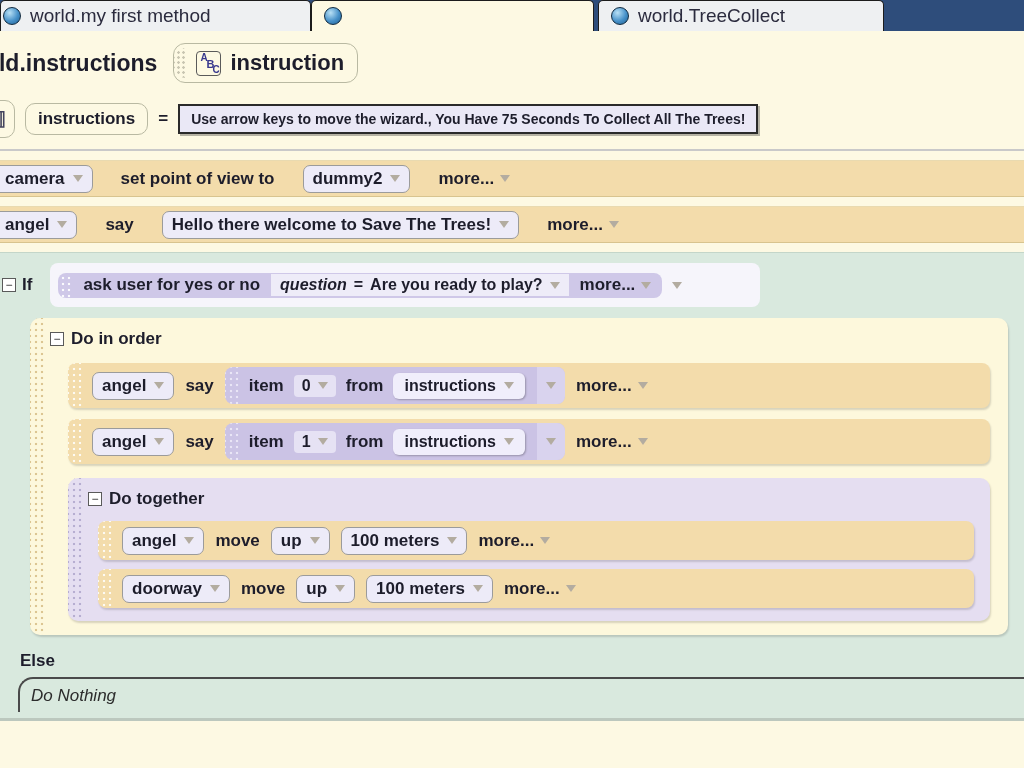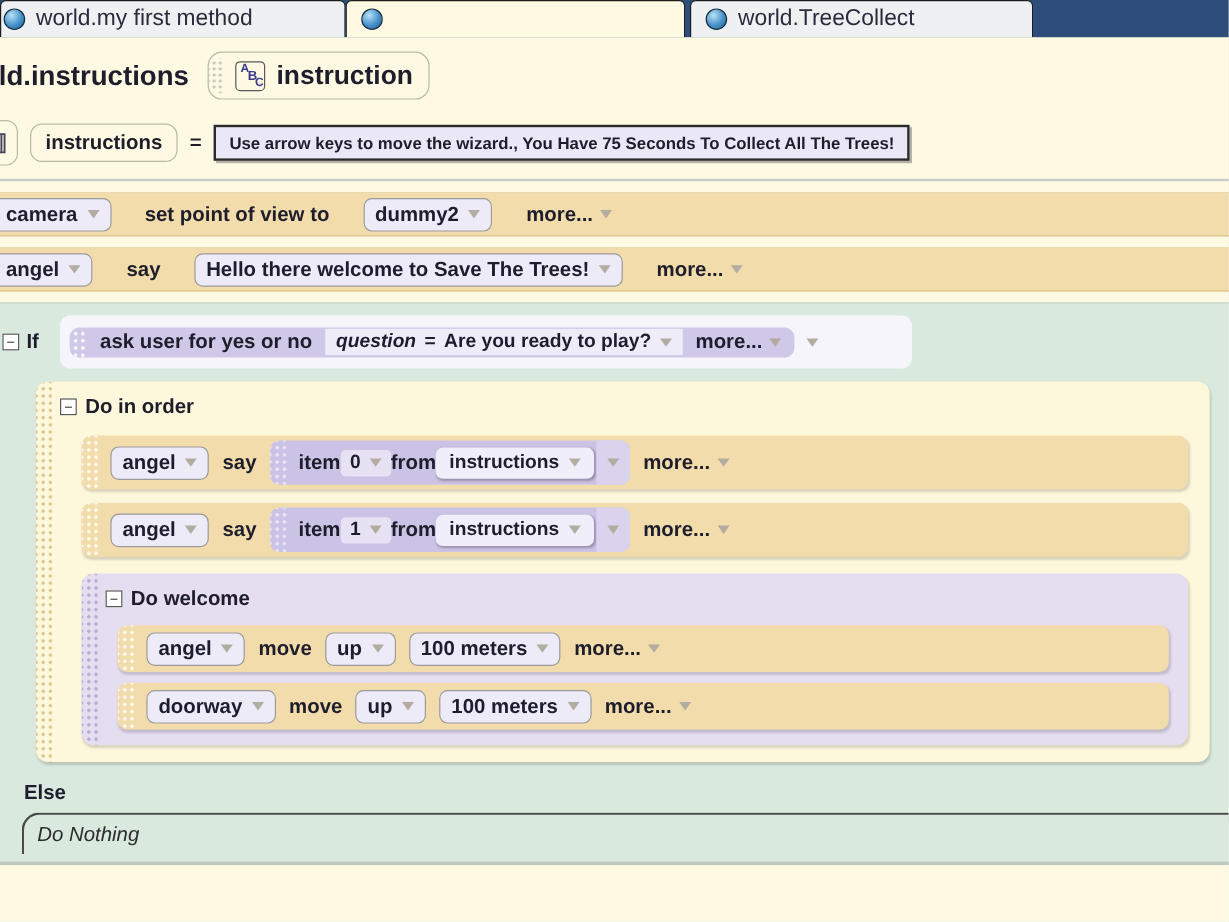--- a/index.html
+++ b/index.html
@@ -10,21 +10,21 @@
     font-family:"Liberation Sans", sans-serif;
   }
   
   .tabbar { display:flex; align-items:flex-end; height:31px; background:#2e4d7b; }
   .tab {
     height:31px; display:flex; align-items:center; gap:9px; padding:0 12px;
     background:#eef0f2; border:1px solid #1c1c1c; border-bottom:none;
     border-radius:5px 5px 0 0; font-size:19px; color:#2b2b3e;
     overflow:hidden; white-space:nowrap; cursor:default;
   }
-  .tab.t1 { width:288px;align-items:center; }
+  .tab.t1 { width:311px;align-items:center; }
   .tab.active { background:#fdf9e3; font-weight:bold; width:283px; }
   .tab.t3 { width:286px; margin-left:4px; }
   .sphere {
     flex:0 0 auto; width:18px; height:18px; border-radius:50%;
     background:radial-gradient(circle at 35% 30%, #b8e0f5, #4791c9 55%, #1c5c8e);
     border:1px solid #102a40;
   }
   .cut { margin-left:-10px; }
 
   
@@ -101,21 +101,21 @@
     background-size:6px 6px; background-position:3px 3px; }
   .blk-head { display:flex; align-items:center; gap:7px; padding-left:20px; height:26px; }
 
   .say-row { position:relative; display:flex; align-items:center; gap:11px;
     margin:11px 18px 0 38px; background:#f3dcab; border-radius:8px; height:45px;
     padding-left:24px; box-shadow:1px 2px 2px rgba(0,0,0,.15); }
   .grip-tan { position:absolute; left:0; top:0; bottom:0; width:14px;
     border-radius:8px 0 0 8px;
     background-image:radial-gradient(circle, rgba(255,255,255,.85) 1.2px, transparent 1.6px);
     background-size:6px 6px; background-position:3px 3px; }
-  .item-tile { position:relative; display:flex; align-items:center; 
+  .item-tile { position:relative; display:flex; align-items:center; gap:10px;
     background:#cbc3e5; border-radius:8px; height:37px; padding-left:24px;text-align:center; }
   .grip-item { position:absolute; left:0; top:0; bottom:0; width:14px;
     border-radius:8px 0 0 8px;
     background-image:radial-gradient(circle, #e9e5f6 1.2px, transparent 1.6px);
     background-size:6px 6px; background-position:3px 3px; }
   .idx-box { display:flex; align-items:center; gap:7px; background:#e6e2f4;
     border-radius:4px; padding:2px 8px; font-size:16px; font-weight:bold; }
   .instr-box { display:flex; align-items:center; gap:8px; background:#f0eefb;
     border-radius:6px; padding:4px 11px; font-size:16px; font-weight:bold;
     box-shadow:1px 1px 2px rgba(0,0,0,.25); }
@@ -298,21 +298,21 @@
       <span class="more">
         <span>more...</span>
         <span class="arr"></span>
       </span>
     </div>
 
     <div class="dt">
       <span class="dt-grip"></span>
       <div class="blk-head">
         <span class="minus">−</span>
-        <span class="kw">Do welcome</span>
+        <span class="kw">Do together</span>
       </div>
 
       <div class="move-row">
         <span class="grip-tan"></span>
         <span class="obj-tile">
           <span>angel</span>
           <span class="arr"></span>
         </span>
         <span class="btext">move</span>
         <span class="obj-tile">

